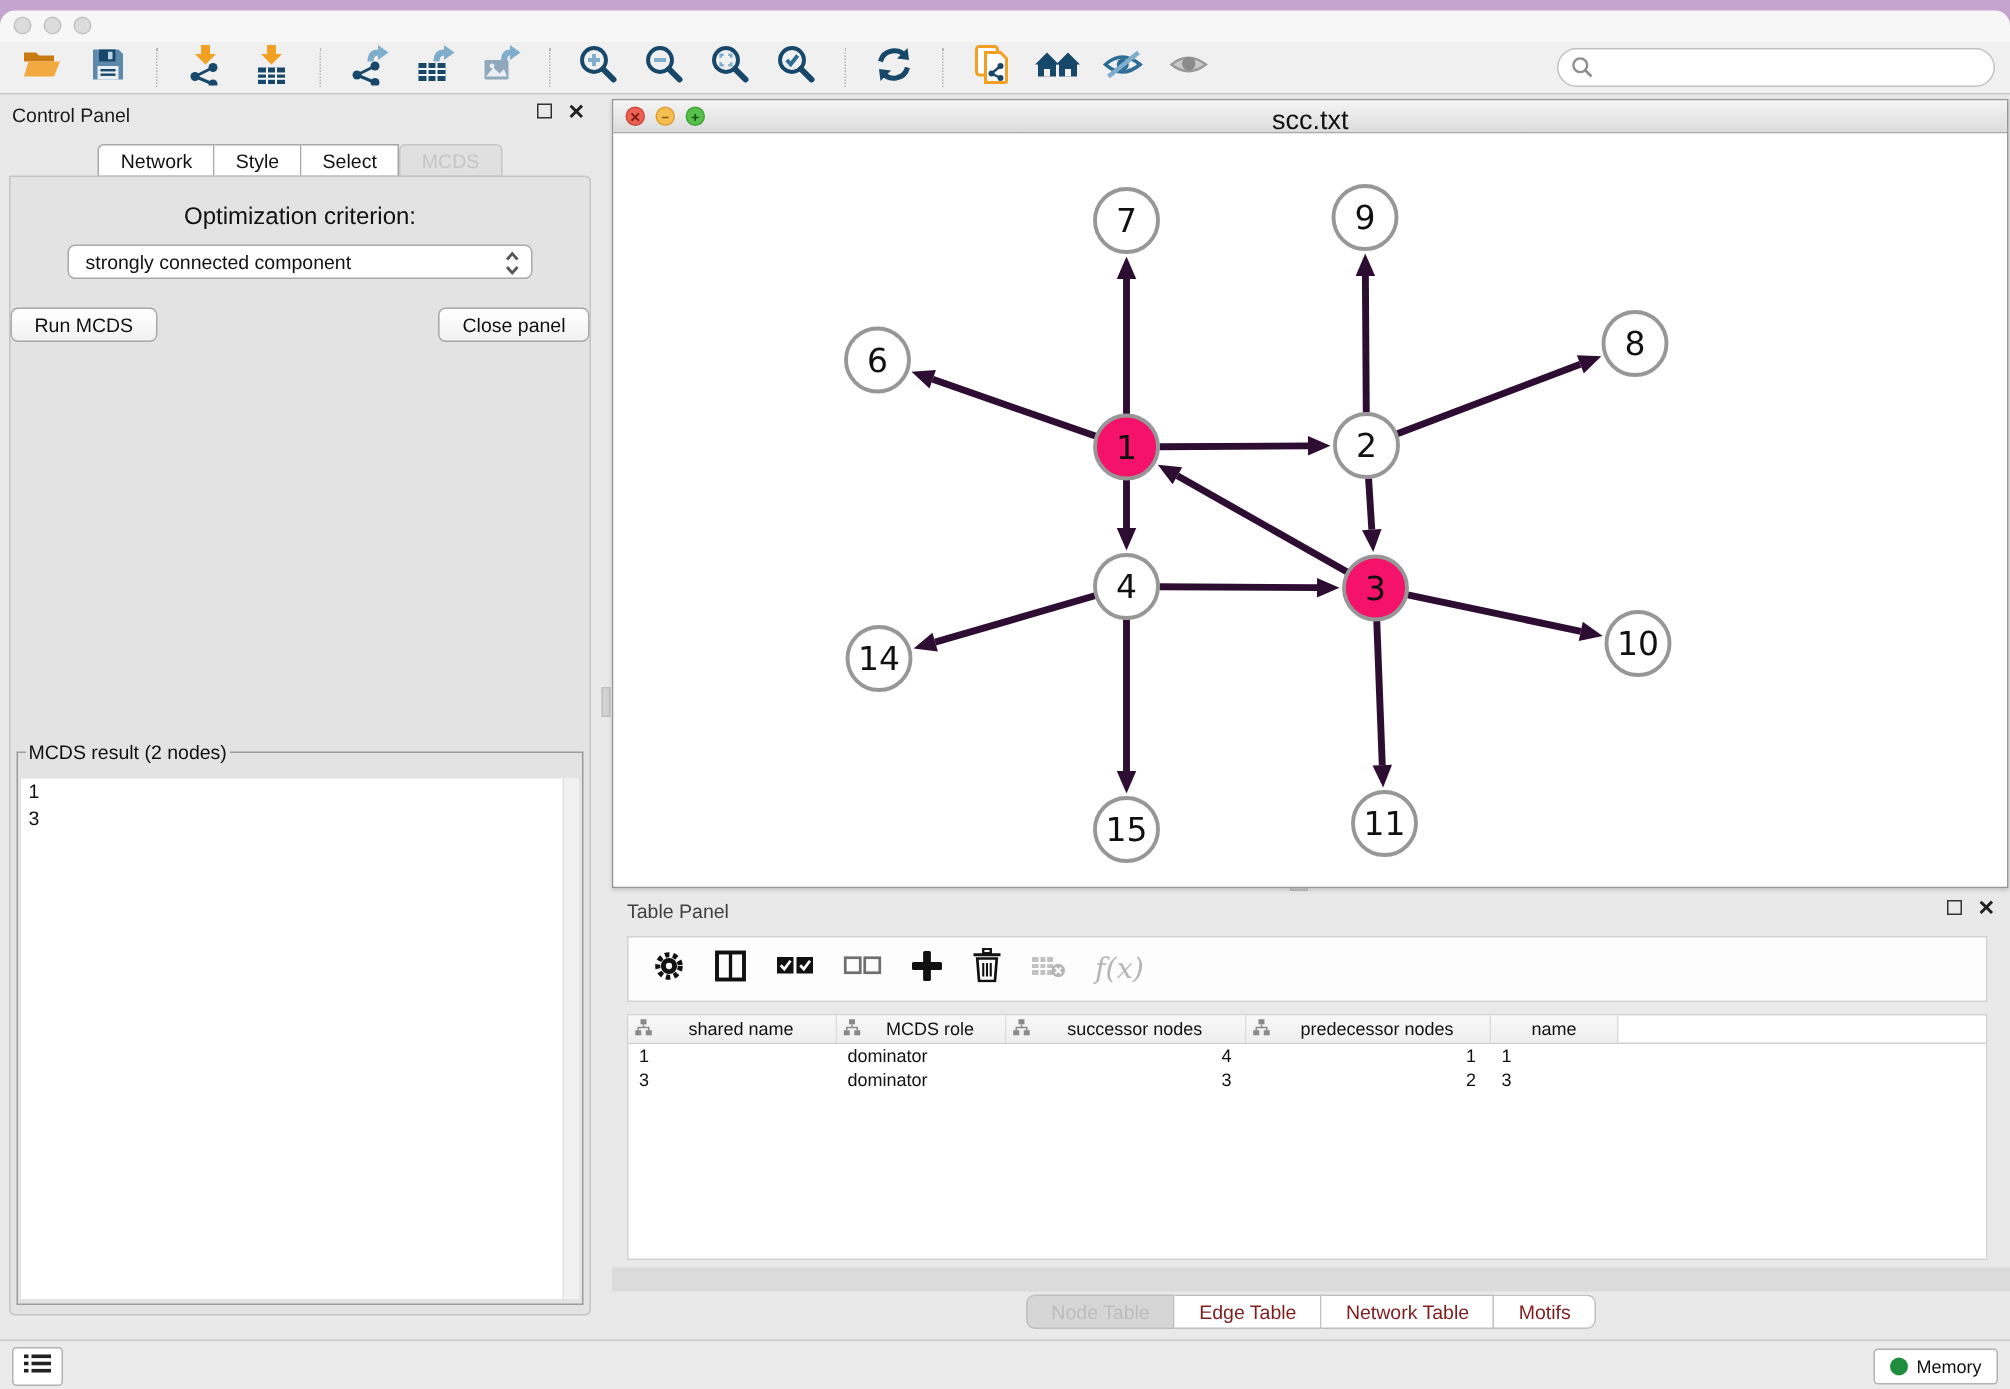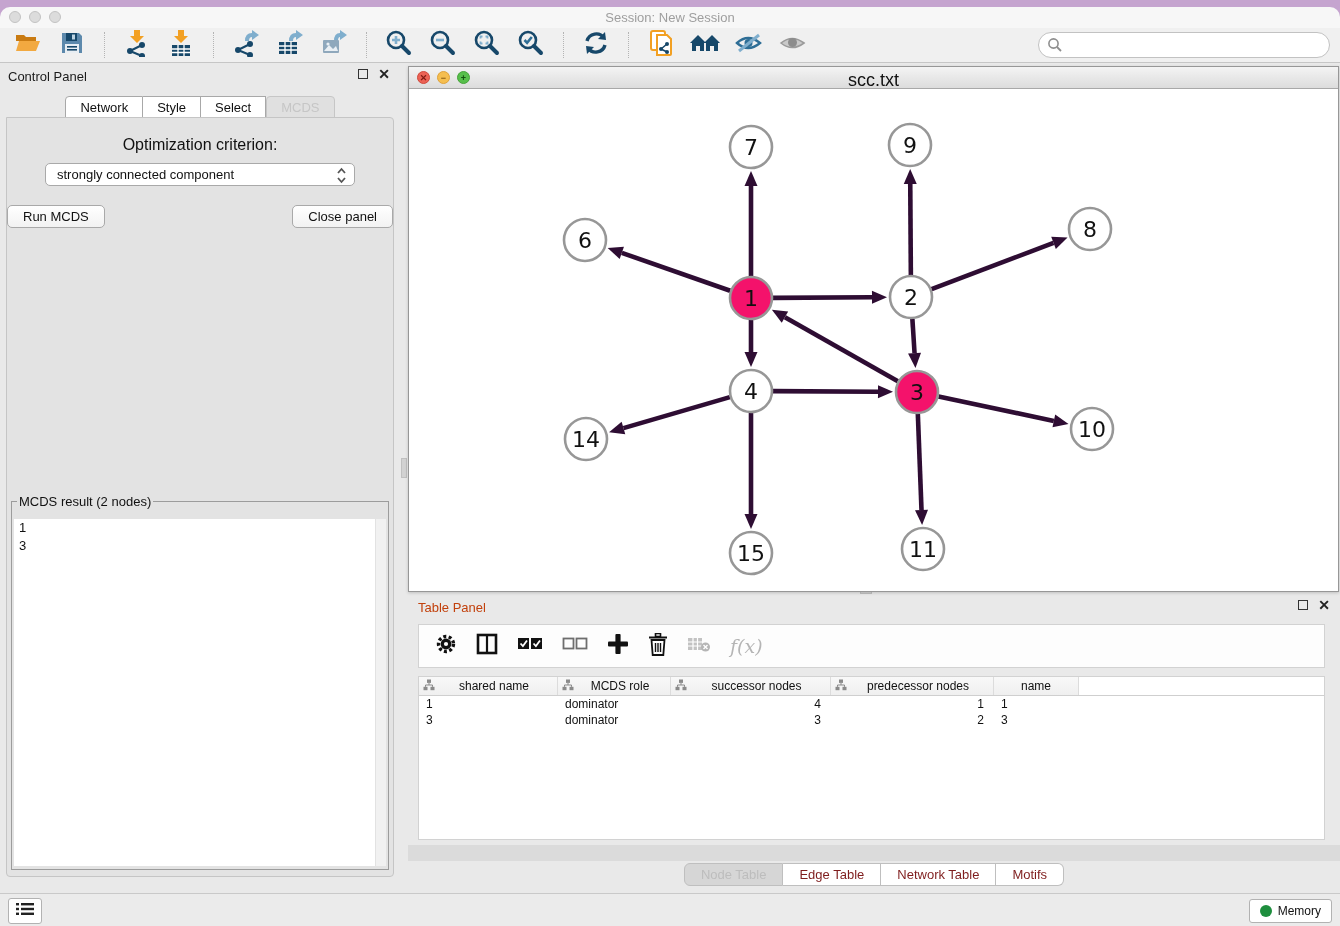--- a/index.html
+++ b/index.html
@@ -66,21 +66,21 @@
   .nlight { width:13px; height:13px; border-radius:50%; font-size:9px; font-weight:bold; line-height:12px;
             text-align:center; }
   .nl-red   { background:#EC6255; border:1px solid #D0493C; color:#7E1A12; }
   .nl-yellow{ background:#F5BE4F; border:1px solid #DFA23A; color:#895B12; }
   .nl-green { background:#57BF4B; border:1px solid #46A33A; color:#14510E; }
   .net-title { position:absolute; left:0; right:0; top:3px; text-align:center; font-size:18px; color:#111; }
   .net-canvas { position:absolute; left:0; top:22px; width:929px; height:502px; background:#fff; }
 
   
   .table-panel { position:absolute; left:408px; top:595px; width:932px; height:298px; }
-  .tp-title { position:absolute; left:10px; top:5px; font-size:13px; color:#c2410c; }
+  .tp-title { position:absolute; left:10px; top:5px; font-size:13px; color:#404040; }
   .tp-toolbar { position:absolute; left:10px; top:29px; width:907px; height:44px; background:#FDFDFD;
                 border:1px solid #D2D2D2; display:flex; align-items:center; gap:19px; padding-left:16px; }
   .fx-label { font-family:"DejaVu Serif", serif; font-style:italic; font-size:19px; color:#B5B5B5; }
   .tp-table { position:absolute; left:10px; top:81px; width:907px; height:164px; background:#fff; border:1px solid #D2D2D2; }
   .th-row { display:flex; height:19px; border-bottom:1px solid #CFCFCF; }
   .th-cell { background:linear-gradient(#F8F8F8,#EFEFEF); border-right:1px solid #DCDCDC;
              display:flex; align-items:center; font-size:12px; color:#111; padding:0 4px; }
   .th-cell .lbl { flex:1; text-align:center; }
   .tr-row { display:flex; height:16px; }
   .td { font-size:12px; color:#111; line-height:16px; white-space:nowrap; overflow:hidden; }
@@ -109,21 +109,20 @@
 <div class="screen">
 
   <div class="purple-strip"></div>
 
   <div class="titlebar">
     <div class="traffic">
       <span class="tl"></span>
       <span class="tl"></span>
       <span class="tl"></span>
     </div>
-    <div class="main-title">Session: New Session</div>
   </div>
 
   <div class="toolbar">
     <div class="tb-group">
       <div class="tb-btn">
         <span>
           <svg width="28" height="24" viewBox="0 0 28 24">
               <path d="M2 4h8l2 2h10v4H2z" fill="#C97B12"></path>
               <path d="M2 20l3-10h21l-4 10z" fill="#F2A940"></path>
             </svg>

